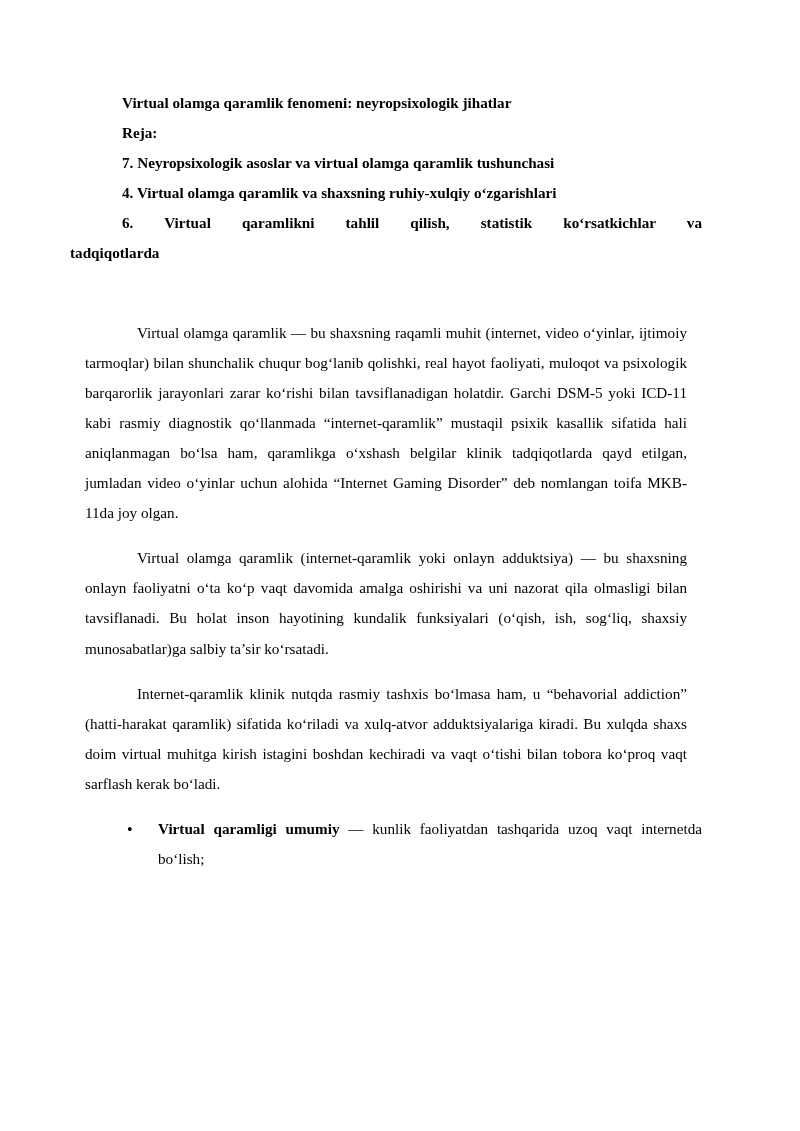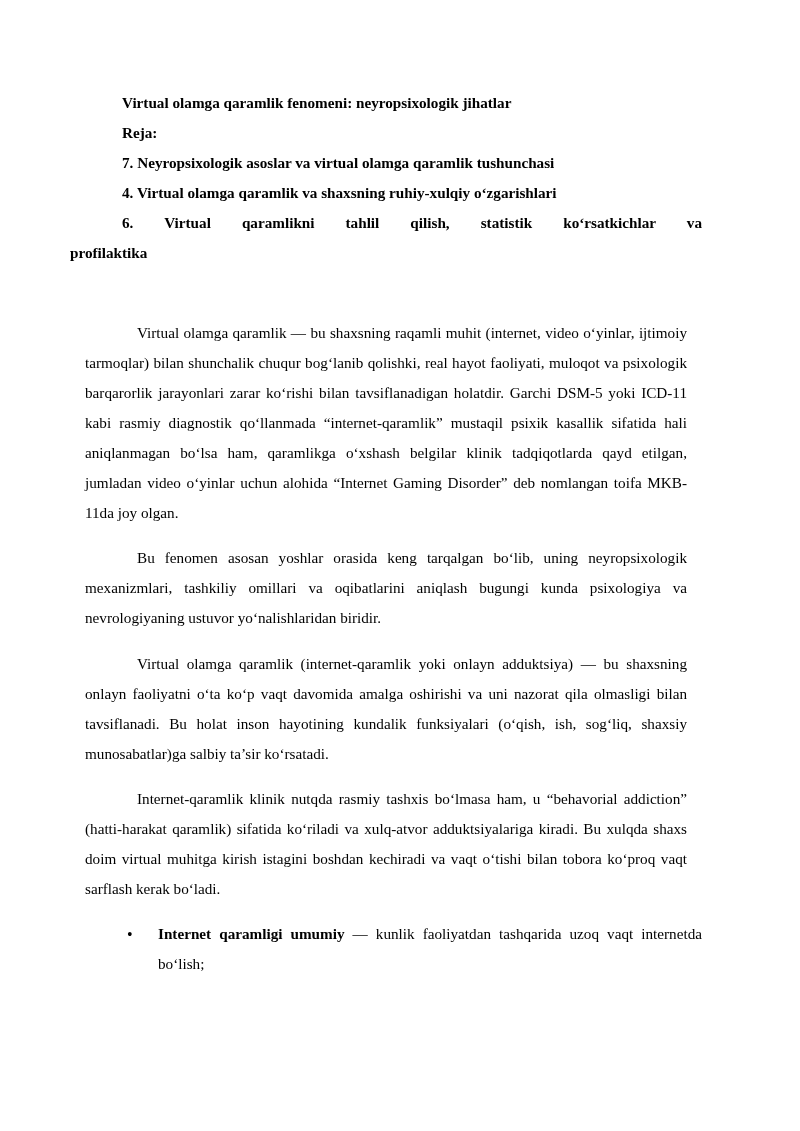--- a/index.html
+++ b/index.html
@@ -76,31 +76,30 @@
 
 <div class="page">
   <div class="doc">
 
     <div class="heading-block">
       <p class="h-line">Virtual olamga qaramlik fenomeni: neyropsixologik jihatlar</p>
       <p class="h-line">Reja:</p>
       <p class="h-line">7. Neyropsixologik asoslar va virtual olamga qaramlik tushunchasi</p>
       <p class="h-line">4. Virtual olamga qaramlik va shaxsning ruhiy-xulqiy o‘zgarishlari</p>
       <p class="h-line justified">6. Virtual qaramlikni tahlil qilish, statistik ko‘rsatkichlar va</p>
-      <p class="h-cont">profilaktika</p>
+      <p class="h-cont">tadqiqotlarda</p>
     </div>
 
     <div class="spacer"></div>
 
     <p class="body-par">Virtual olamga qaramlik — bu shaxsning raqamli muhit (internet, video o‘yinlar, ijtimoiy tarmoqlar) bilan shunchalik chuqur bog‘lanib qolishki, real hayot faoliyati, muloqot va psixologik barqarorlik jarayonlari zarar ko‘rishi bilan tavsiflanadigan holatdir. Garchi DSM-5 yoki ICD-11 kabi rasmiy diagnostik qo‘llanmada “internet-qaramlik” mustaqil psixik kasallik sifatida hali aniqlanmagan bo‘lsa ham, qaramlikga o‘xshash belgilar klinik tadqiqotlarda qayd etilgan, jumladan video o‘yinlar uchun alohida “Internet Gaming Disorder” deb nomlangan toifa MKB-11da joy olgan.</p>
-    <p class="body-par">Bu fenomen asosan yoshlar orasida keng tarqalgan bo‘lib, uning neyropsixologik mexanizmlari, tashkiliy omillari va oqibatlarini aniqlash bugungi kunda psixologiya va nevrologiyaning ustuvor yo‘nalishlaridan biridir.</p>
     <p class="body-par">Virtual olamga qaramlik (internet-qaramlik yoki onlayn adduktsiya) — bu shaxsning onlayn faoliyatni o‘ta ko‘p vaqt davomida amalga oshirishi va uni nazorat qila olmasligi bilan tavsiflanadi. Bu holat inson hayotining kundalik funksiyalari (o‘qish, ish, sog‘liq, shaxsiy munosabatlar)ga salbiy ta’sir ko‘rsatadi.</p>
     <p class="body-par">Internet-qaramlik klinik nutqda rasmiy tashxis bo‘lmasa ham, u “behavorial addiction” (hatti-harakat qaramlik) sifatida ko‘riladi va xulq-atvor adduktsiyalariga kiradi. Bu xulqda shaxs doim virtual muhitga kirish istagini boshdan kechiradi va vaqt o‘tishi bilan tobora ko‘proq vaqt sarflash kerak bo‘ladi.</p>
 
     <ul class="bullets">
       <li>
         <span class="bullet-dot">•</span>
-        <span class="b">Internet qaramligi umumiy</span><span> — kunlik faoliyatdan tashqarida uzoq vaqt internetda bo‘lish;</span>
+        <span class="b">Virtual qaramligi umumiy</span><span> — kunlik faoliyatdan tashqarida uzoq vaqt internetda bo‘lish;</span>
       </li>
     </ul>
 
   </div>
 </div>
 
 </body></html>

